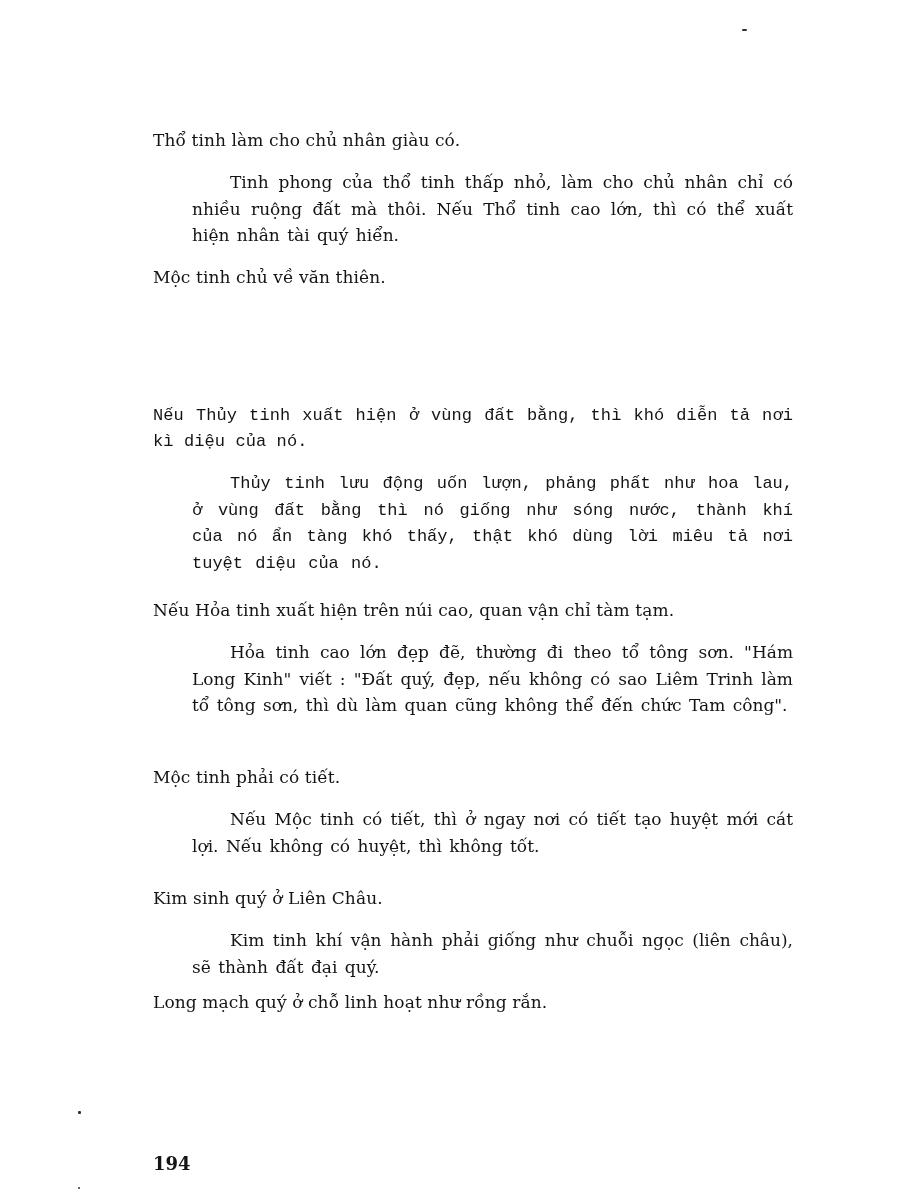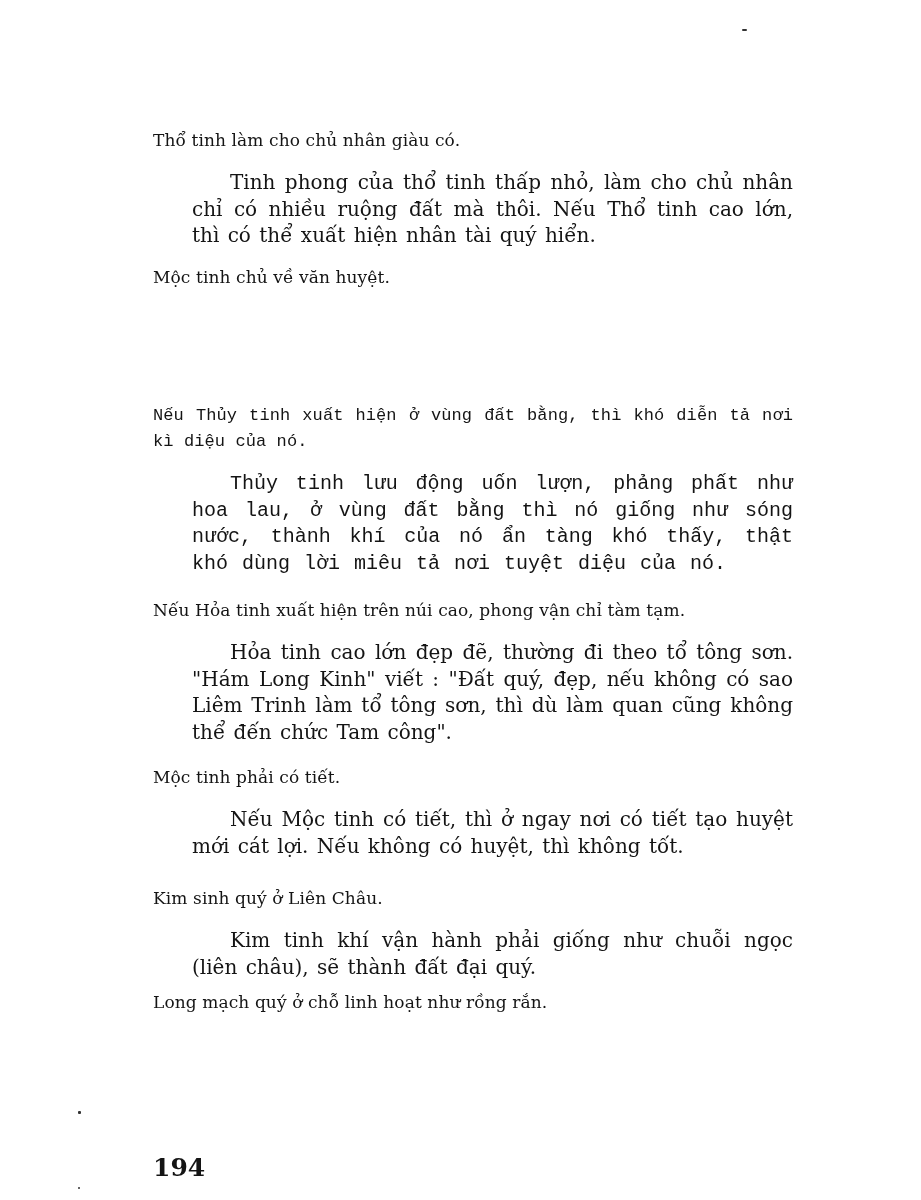--- a/index.html
+++ b/index.html
@@ -31,42 +31,42 @@
       margin: 0;
     }
     .heading {
       font-size: 17px;
       line-height: 26px;
       margin: 0 0 8px 0;
       text-align: justify;
       letter-spacing: 0.1px;
     }
     .body {
-      font-size: 20px;
+      font-size: 17px;
       line-height: 26.5px;
       margin: 16px 0 0 39px;
       text-indent: 38px;
       text-align: justify;
       font-weight: normal;
       word-spacing: 2px;
     }
     .s1 { position: absolute; top: 0; }
     .s2 { position: absolute; top: 137px; }
     .s3 { position: absolute; top: 276px; font-family: Liberation Mono, monospace; }
     .s4 { position: absolute; top: 470px; }
     .s5 { position: absolute; top: 637px; }
     .s6 { position: absolute; top: 758px; }
     .s7 { position: absolute; top: 862px; }
     .section { left: 0; width: 640px; }
 
     .page-number {
       position: absolute;
       left: 153px;
       top: 1153px;
-      font-size: 25px;
+      font-size: 18px;
       font-weight: bold;
       font-family: "DejaVu Serif", "Liberation Serif", serif;
     }
     .speck {
       position: absolute;
       background: #333;
       border-radius: 1px;
     }
     .speck-top { left: 742px; top: 29px; width: 5px; height: 2px; }
     .speck-left-1 { left: 78px; top: 1111px; width: 3px; height: 3px; }
@@ -78,30 +78,30 @@
 <div class="page">
   <span class="speck speck-top"></span>
 
   <div class="content">
     <div class="section s1">
       <p class="heading">Thổ tinh làm cho chủ nhân giàu có.</p>
       <p class="body">Tinh phong của thổ tinh thấp nhỏ, làm cho chủ nhân chỉ có nhiều ruộng đất mà thôi. Nếu Thổ tinh cao lớn, thì có thể xuất hiện nhân tài quý hiển.</p>
     </div>
 
     <div class="section s2">
-      <p class="heading">Mộc tinh chủ về văn huyệt.</p>
+      <p class="heading">Mộc tinh chủ về văn thiên.</p>
     </div>
 
     <div class="section s3">
       <p class="heading">Nếu Thủy tinh xuất hiện ở vùng đất bằng, thì khó diễn tả nơi kì diệu của nó.</p>
       <p class="body">Thủy tinh lưu động uốn lượn, phảng phất như hoa lau, ở vùng đất bằng thì nó giống như sóng nước, thành khí của nó ẩn tàng khó thấy, thật khó dùng lời miêu tả nơi tuyệt diệu của nó.</p>
     </div>
 
     <div class="section s4">
-      <p class="heading">Nếu Hỏa tinh xuất hiện trên núi cao, phong vận chỉ tàm tạm.</p>
+      <p class="heading">Nếu Hỏa tinh xuất hiện trên núi cao, quan vận chỉ tàm tạm.</p>
       <p class="body">Hỏa tinh cao lớn đẹp đẽ, thường đi theo tổ tông sơn. "Hám Long Kinh" viết : "Đất quý, đẹp, nếu không có sao Liêm Trinh làm tổ tông sơn, thì dù làm quan cũng không thể đến chức Tam công".</p>
     </div>
 
     <div class="section s5">
       <p class="heading">Mộc tinh phải có tiết.</p>
       <p class="body">Nếu Mộc tinh có tiết, thì ở ngay nơi có tiết tạo huyệt mới cát lợi. Nếu không có huyệt, thì không tốt.</p>
     </div>
 
     <div class="section s6">
       <p class="heading">Kim sinh quý ở Liên Châu.</p>

